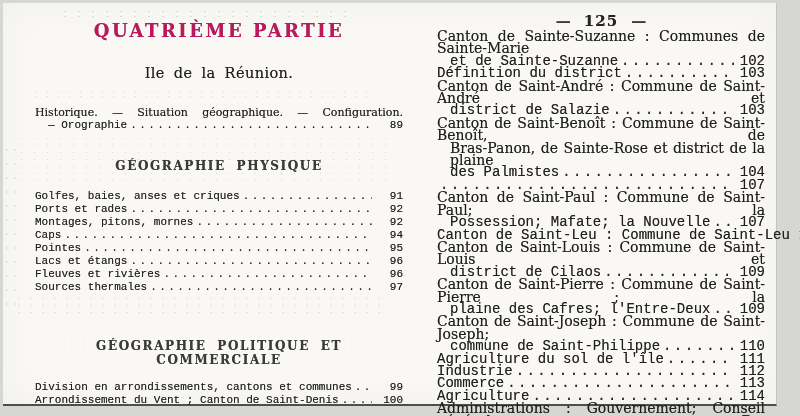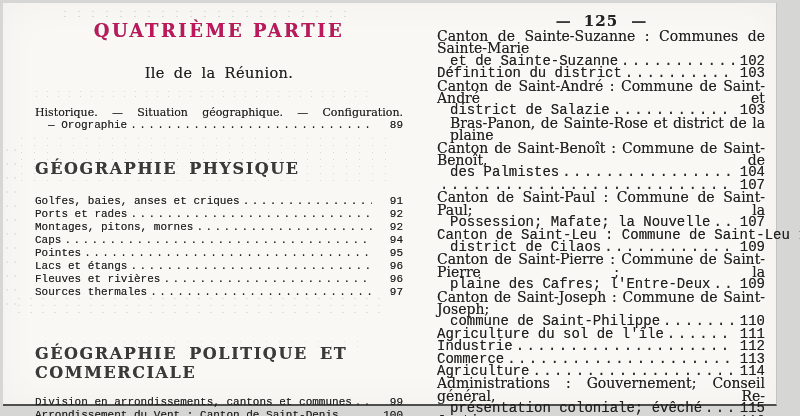--- a/index.html
+++ b/index.html
@@ -27,21 +27,21 @@
 
   .part-title {
     margin-top: 17px; text-align: center;
     font-size: 18px; font-weight: 700; letter-spacing: 2.5px; color: #be185d;
   }
   .chapter-title {
     margin-top: 24px; text-align: center;
     font-size: 14.5px; font-weight: 400; word-spacing: 4px; letter-spacing: 0.4px;
   }
   .sec-heading {
-    font-size: 16px; font-weight: 700;
+    text-align: center; font-size: 12px; font-weight: 700;
     letter-spacing: 1.6px; word-spacing: 5px; color: #3a3a38;
   }
   .h-phys { margin-top: 27px; }
   .h-pol  { margin-top: 45px; }
   .intro     { margin-top: 25px; }
   .list-phys { margin-top: 17px; }
   .list-pol  { margin-top: 14px; }
 
   .entry { font-size: 11px; line-height: 13px; }
   .col-right .entry { font-size: 14px; line-height: 12.4px; }
@@ -197,22 +197,22 @@
           </div>
           <div class="entry">
             <div class="line fill">Canton de Saint-André : Commune de Saint-André et</div>
             <div class="line last indent">
               <span class="t">district de Salazie</span>
               <span class="dots"></span>
               <span class="num">103</span>
             </div>
           </div>
           <div class="entry">
+            <div class="line fill">Canton de Saint-Benoît : Commune de Saint-Benoît, de</div>
             <div class="line fill indent">Bras-Panon, de Sainte-Rose et district de la plaine</div>
-            <div class="line fill">Canton de Saint-Benoît : Commune de Saint-Benoît, de</div>
             <div class="line last indent">
               <span class="t">des Palmistes</span>
               <span class="dots"></span>
               <span class="num">104</span>
             </div>
           </div>
           <div class="entry">
             <div class="line last">
               <span class="dots"></span>
               <span class="num">107</span>
@@ -227,20 +227,21 @@
             </div>
           </div>
           <div class="entry">
             <div class="line last">
               <span class="t">Canton de Saint-Leu : Commune de Saint-Leu</span>
               <span class="dots"></span>
               <span class="num">108</span>
             </div>
           </div>
           <div class="entry">
+            <div class="line fill">Canton de Saint-Louis : Commune de Saint-Louis et</div>
             <div class="line last indent">
               <span class="t">district de Cilaos</span>
               <span class="dots"></span>
               <span class="num">109</span>
             </div>
           </div>
           <div class="entry">
             <div class="line fill">Canton de Saint-Pierre : Commune de Saint-Pierre ; la</div>
             <div class="line last indent">
               <span class="t">plaine des Cafres; l'Entre-Deux</span>

